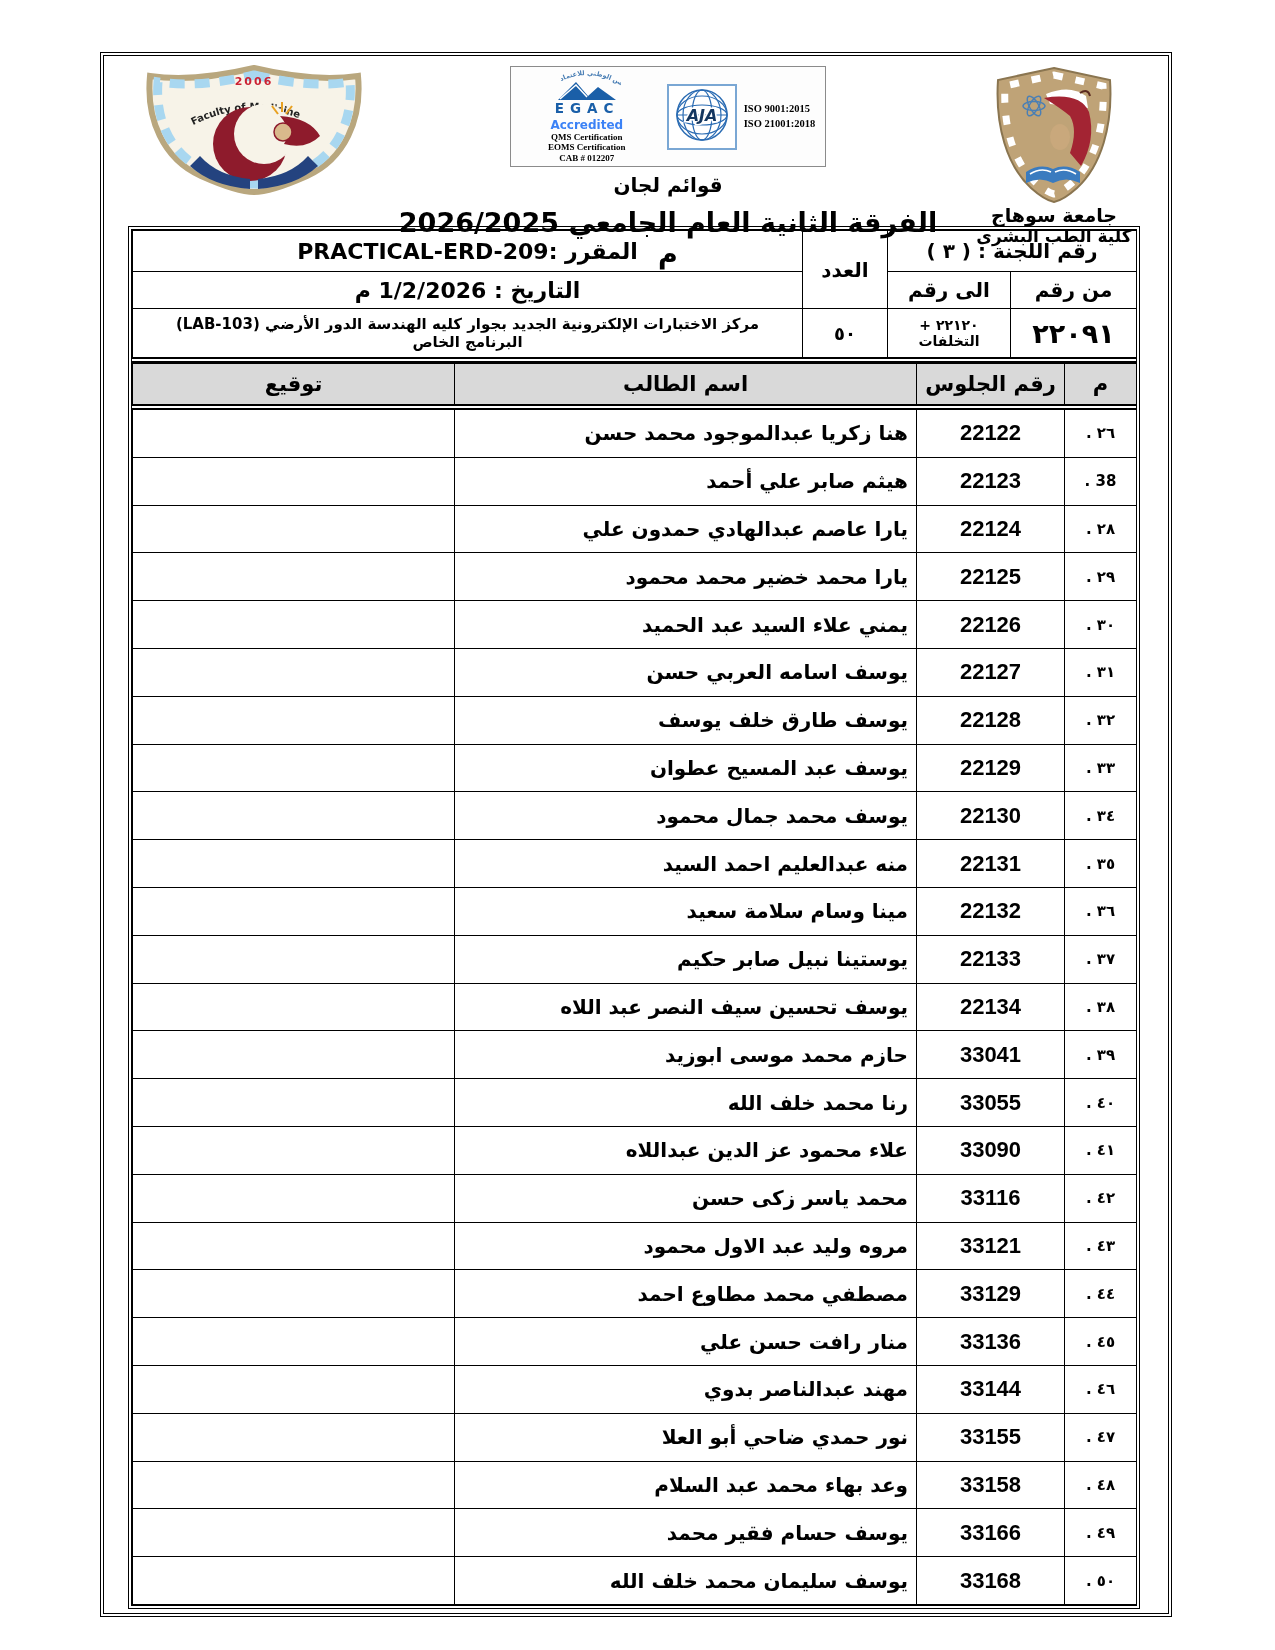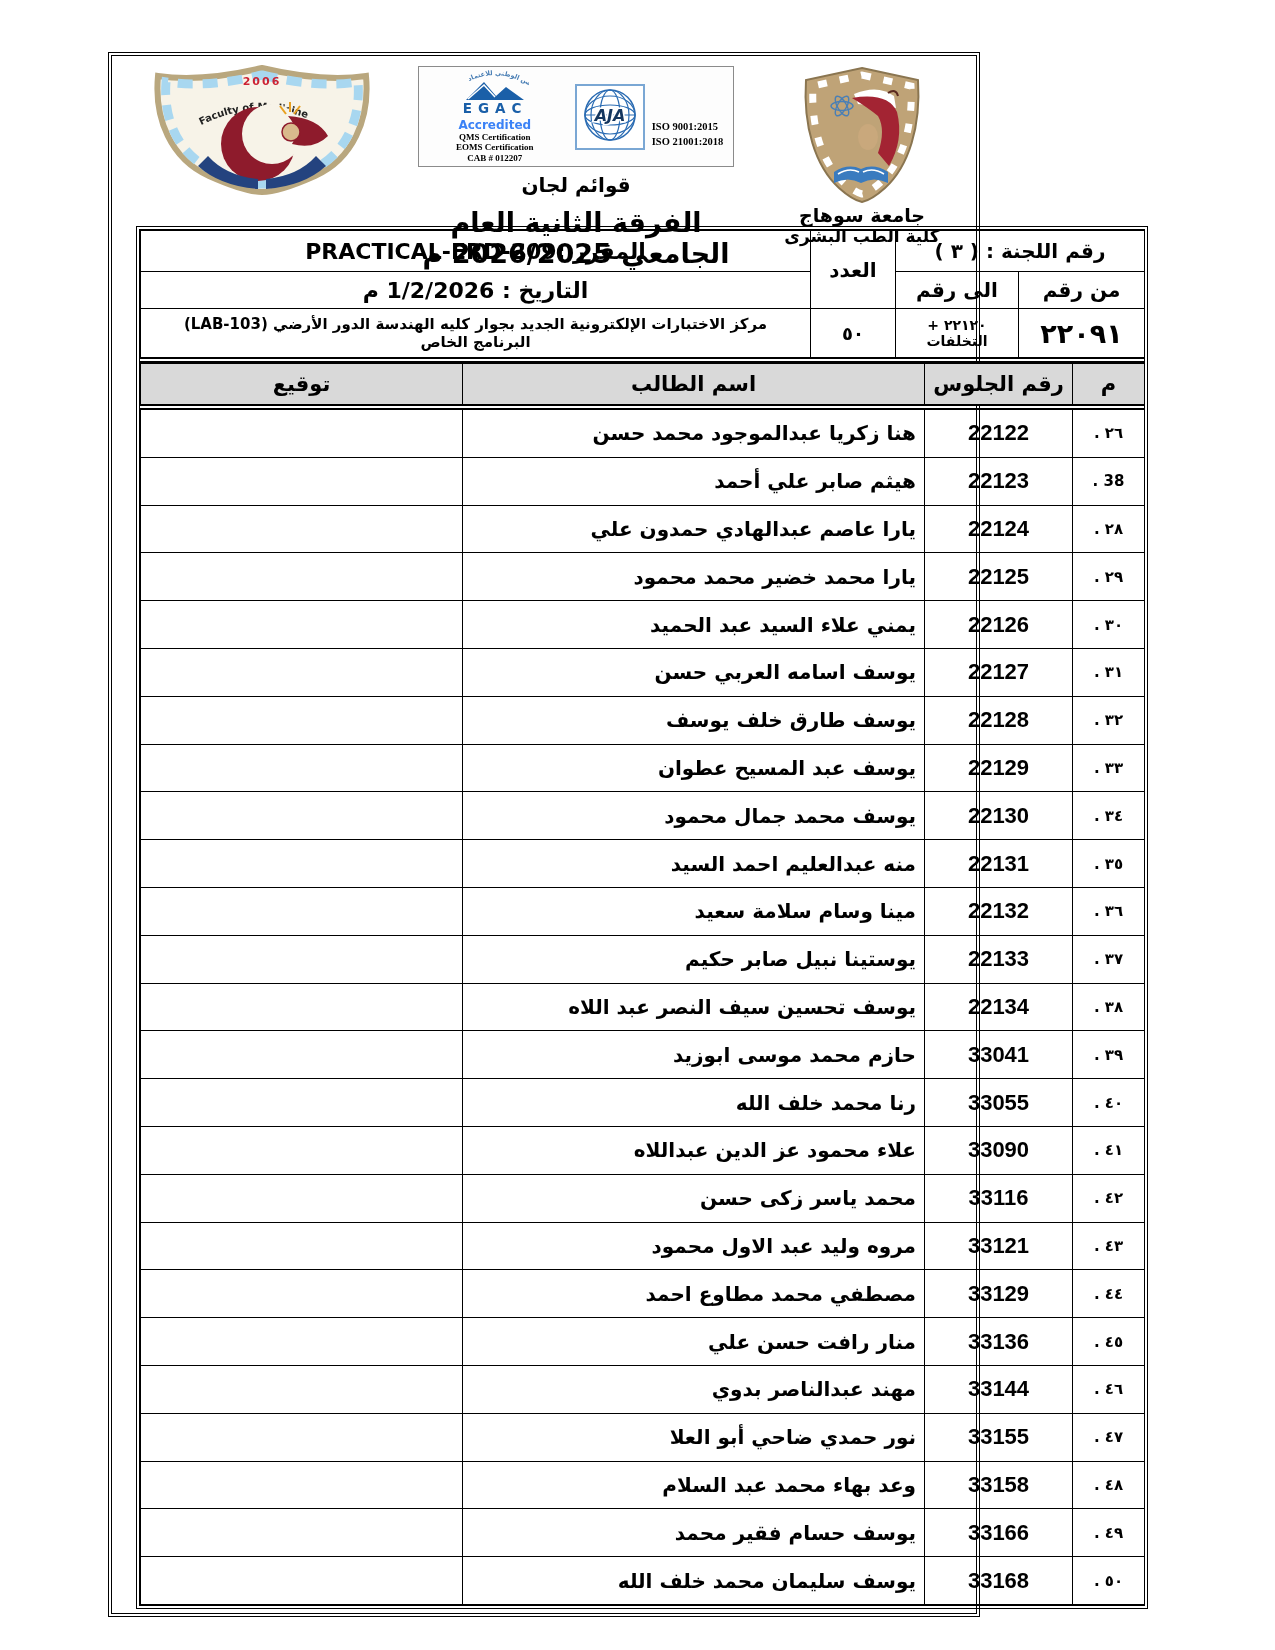--- a/index.html
+++ b/index.html
@@ -1,36 +1,36 @@
 <!DOCTYPE html>
 <html lang="ar"><head>
 <meta charset="utf-8">
 <style>
   html,body { margin:0; padding:0; }
   body {
     width:1275px; height:1650px; position:relative; background:#ffffff;
     font-family:"DejaVu Sans","Liberation Sans",sans-serif; color:#000;
   }
   .frame {
-    position:absolute; left:108px; top:52px; width:872px; height:1565px;
+    position:absolute; left:100px; top:52px; width:1072px; height:1565px;
     border:4px double #000; box-sizing:border-box; background:#fff;
   }
   
   .header { display:flex; height:170px; padding:8px 8px 0 16px; box-sizing:border-box; }
   .h-left  { width:268px; text-align:center; }
   .h-left .caption { font-size:21px; font-weight:bold; margin-top:-14px; direction:rtl; }
   .h-center{ flex:1; display:flex; flex-direction:column; align-items:center; }
   .h-right { width:212px; text-align:center; }
   .h-right .caption1 { font-size:19px; font-weight:bold; direction:rtl; margin-top:-4px; }
   .h-right .caption2 { font-size:17px; font-weight:bold; direction:rtl; }
   .logos-box { border:1.5px solid #8b8b8b; display:flex; gap:14px; padding:3px 10px; align-items:center; margin-top:2px; background:#fdfdfd; }
   .egac-unit { text-align:center; width:132px; }
   .egac-accredited { color:#3b82f6; font-weight:bold; font-size:12px; margin-top:-2px; }
   .egac-line { font-size:9px; font-weight:bold; font-family:"Liberation Serif",serif; line-height:1.15; }
-  .aja-unit { display:flex; align-items:flex-end; gap:7px; }
+  .aja-unit { display:flex; align-items:center; gap:7px; }
   .globe-box { border:2px solid #7aa7d4; padding:1px; background:#fff; }
   .iso-lines { font-weight:bold; font-size:10.5px; font-family:"Liberation Serif",serif; line-height:1.4; white-space:nowrap; }
   .title1 { font-size:20px; font-weight:bold; direction:rtl; margin-top:6px; }
   .title2 { font-size:27px; font-weight:bold; direction:rtl; margin-top:10px;text-align:center; }
   
   .sheet { margin-left:24px; width:1012px; border:4px double #000; box-sizing:border-box; }
   table { border-collapse:collapse; table-layout:fixed; width:100%; }
   td,th { border:1.5px solid #000; text-align:center; vertical-align:middle; overflow:hidden; }
   .info-table { border-bottom:6px double #000; }
   .info-table td { font-weight:bold; }

